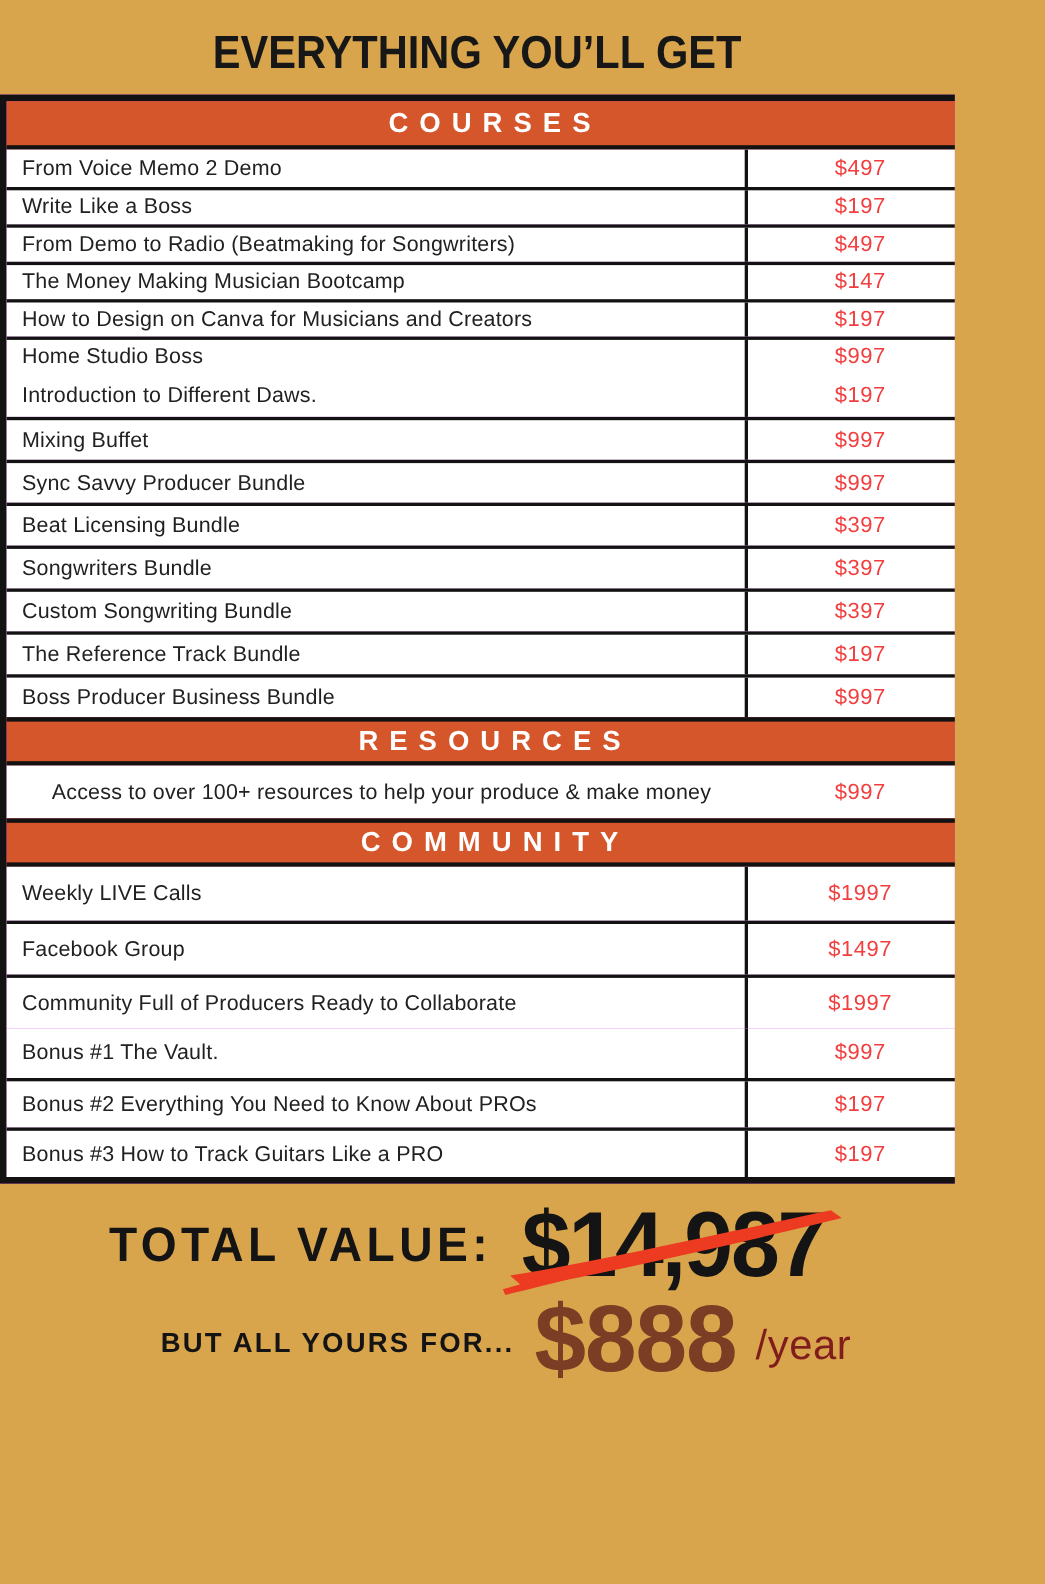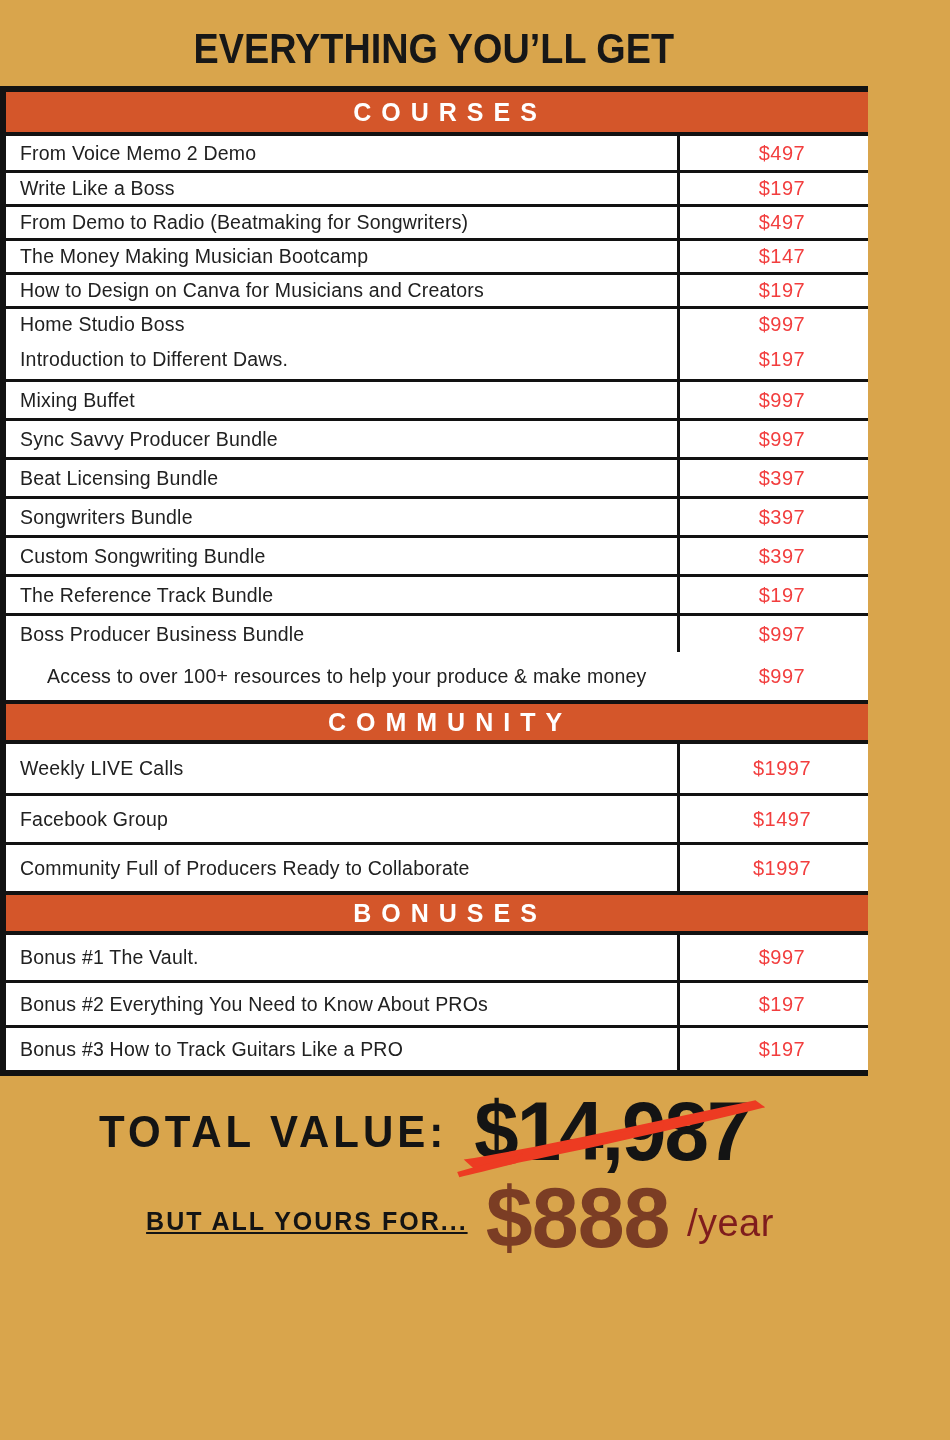--- a/index.html
+++ b/index.html
@@ -138,21 +138,20 @@
     justify-content:center;
     gap:16px;
     transform:translateX(26px);
   }
   .yours-label{
     font-size:25px;
     font-weight:800;
     letter-spacing:2px;
     color:#141414;
     padding-top:10px;
-    text-decoration:underline;
   }
   .final-price{
     font-size:86px;
     font-weight:800;
     color:var(--final-price-brown);
     letter-spacing:-1px;
     line-height:1;
     display:inline-block;
     transform:scaleX(0.98);
   }
@@ -226,20 +225,21 @@
         <div class="row">
           <div class="name">The Reference Track Bundle</div>
           <div class="price">$197</div>
         </div>
         <div class="row">
           <div class="name">Boss Producer Business Bundle</div>
           <div class="price">$997</div>
         </div>
       </div>
       <div class="section sec-2">
+        <div class="section-header">RESOURCES</div>
         <div class="row">
           <div class="name">Access to over 100+ resources to help your produce &amp; make money</div>
           <div class="price">$997</div>
         </div>
       </div>
       <div class="section sec-3">
         <div class="section-header">COMMUNITY</div>
         <div class="row">
           <div class="name">Weekly LIVE Calls</div>
           <div class="price">$1997</div>
@@ -247,21 +247,20 @@
         <div class="row">
           <div class="name">Facebook Group</div>
           <div class="price">$1497</div>
         </div>
         <div class="row">
           <div class="name">Community Full of Producers Ready to Collaborate</div>
           <div class="price">$1997</div>
         </div>
       </div>
       <div class="section sec-4">
-        <div class="section-header">BONUSES</div>
         <div class="row">
           <div class="name">Bonus #1 The Vault.</div>
           <div class="price">$997</div>
         </div>
         <div class="row">
           <div class="name">Bonus #2 Everything You Need to Know About PROs</div>
           <div class="price">$197</div>
         </div>
         <div class="row">
           <div class="name">Bonus #3 How to Track Guitars Like a PRO</div>

